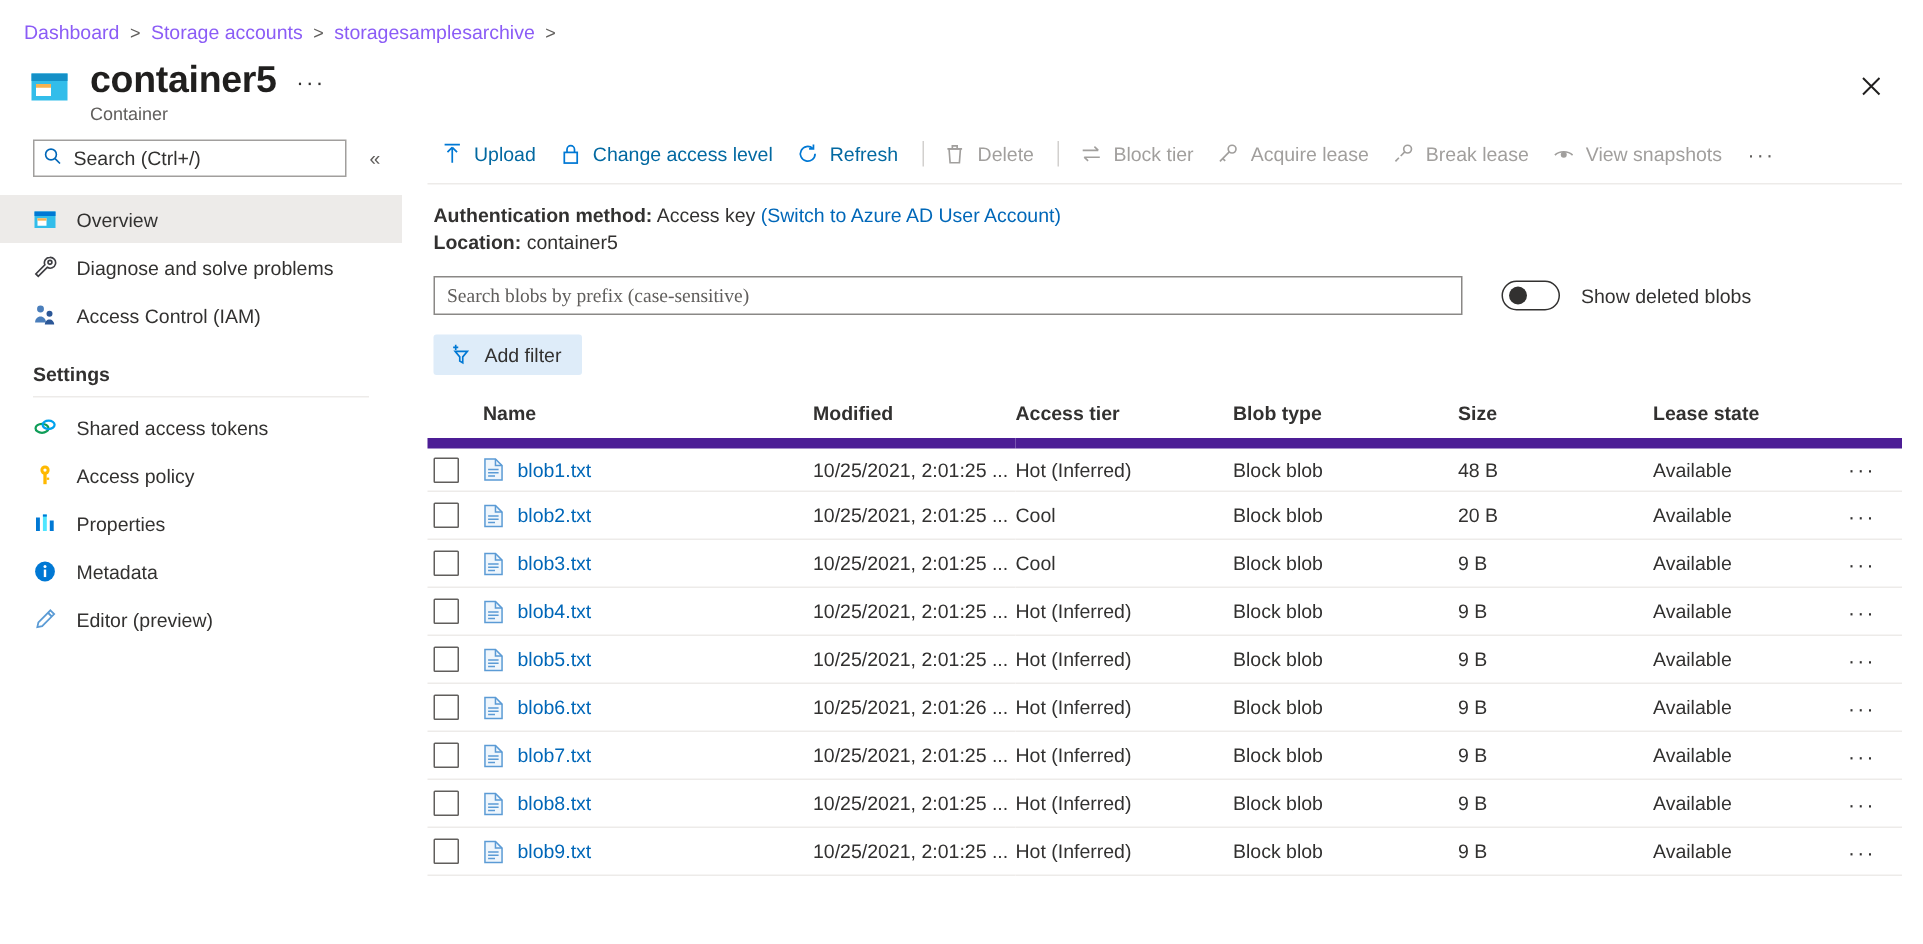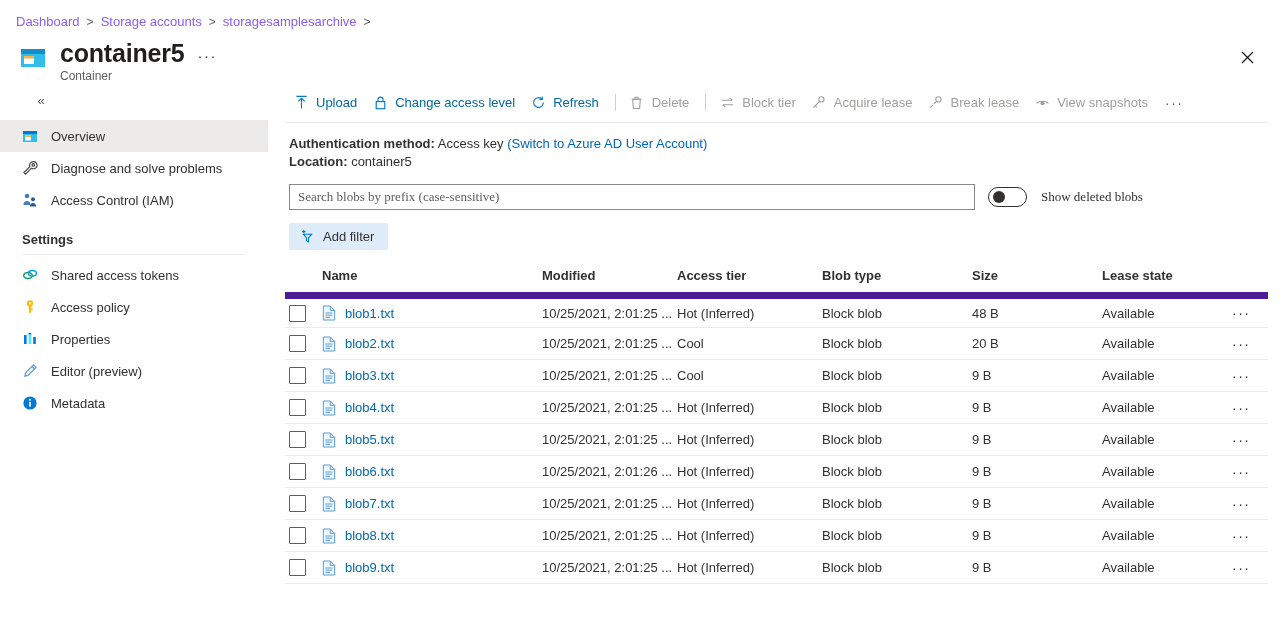--- a/index.html
+++ b/index.html
@@ -187,21 +187,21 @@
     height: 26px;
     border: 1px solid #8a8886;
     background: #fff;
     padding: 0 8px;
     font-size: 13px;
     color: #323130;
     font-family: Liberation Serif, serif;
     outline: none;
   }
   .prefix-search::placeholder { color: #605e5c; }
-  .toggle-wrap { display: flex; align-items: center; margin-left: 13px; font-family: Liberation Serif, serif; }
+  .toggle-wrap { display: flex; align-items: center; margin-left: 26px; }
   .toggle {
     width: 39px; height: 20px;
     border-radius: 10px;
     border: 1px solid #323130;
     background: #fff;
     position: relative;
     cursor: pointer;
     flex: none;
   }
   .toggle .knob {
@@ -312,20 +312,29 @@
       <path d="M1 1 L12 12 M12 1 L1 12" stroke="#201f1e" stroke-width="1.3" fill="none"></path>
     </svg>
   </div>
 </div>
 
 <div class="body-split">
 
   <div class="leftnav">
 
     <div class="nav-search-row">
+      <div class="nav-search">
+        <span class="mag">
+          <svg width="12" height="12" viewBox="0 0 12 12">
+            <circle cx="5" cy="5" r="3.6" stroke="#0067b8" stroke-width="1.1" fill="none"></circle>
+            <path d="M7.7 7.7 L11 11" stroke="#0067b8" stroke-width="1.1"></path>
+          </svg>
+        </span>
+        <input type="text" placeholder="Search (Ctrl+/)" style="">
+      </div>
       <span class="collapse-btn">«</span>
     </div>
 
     <div class="nav-item active">
       <span class="nav-ico">
         <svg width="16" height="16" viewBox="0 0 16 16">
           <rect x="1" y="3" width="14" height="11" fill="#32bdea"></rect>
           <rect x="1" y="3" width="14" height="3" fill="#0078d4"></rect>
           <rect x="3" y="7.5" width="6" height="5" fill="#ffffff"></rect>
           <rect x="3" y="7.5" width="6" height="1.6" fill="#f8b24f"></rect>
@@ -389,36 +398,36 @@
           <rect x="11.2" y="6" width="2.6" height="7" fill="#0078d4"></rect>
           <rect x="6.6" y="2" width="2.6" height="1.4" fill="#0078d4"></rect>
         </svg>
       </span>
       <span>Properties</span>
     </div>
 
     <div class="nav-item">
       <span class="nav-ico">
         <svg width="16" height="16" viewBox="0 0 16 16">
-          <path d="M11.6 1.9l2.5 2.5-8 8-3.2.7.7-3.2z" fill="none" stroke="#5b9bd5" stroke-width="1.2"></path>
-          <path d="M10 3.5l2.5 2.5" stroke="#5b9bd5" stroke-width="1.2"></path>
-        </svg>
-      </span>
-      <span>Editor (preview)</span>
-    </div>
-
-    <div class="nav-item">
-      <span class="nav-ico">
-        <svg width="16" height="16" viewBox="0 0 16 16">
           <circle cx="8" cy="8" r="6.6" fill="#0078d4"></circle>
           <rect x="7.2" y="6.7" width="1.6" height="5" fill="#ffffff"></rect>
           <circle cx="8" cy="4.7" r="1" fill="#ffffff"></circle>
         </svg>
       </span>
       <span>Metadata</span>
+    </div>
+
+    <div class="nav-item">
+      <span class="nav-ico">
+        <svg width="16" height="16" viewBox="0 0 16 16">
+          <path d="M11.6 1.9l2.5 2.5-8 8-3.2.7.7-3.2z" fill="none" stroke="#5b9bd5" stroke-width="1.2"></path>
+          <path d="M10 3.5l2.5 2.5" stroke="#5b9bd5" stroke-width="1.2"></path>
+        </svg>
+      </span>
+      <span>Editor (preview)</span>
     </div>
   </div>
 
   <div class="main">
 
     <div class="toolbar">
 
       <div class="tb-btn">
         <span class="tb-ico">
           <svg width="15" height="15" viewBox="0 0 15 15">

